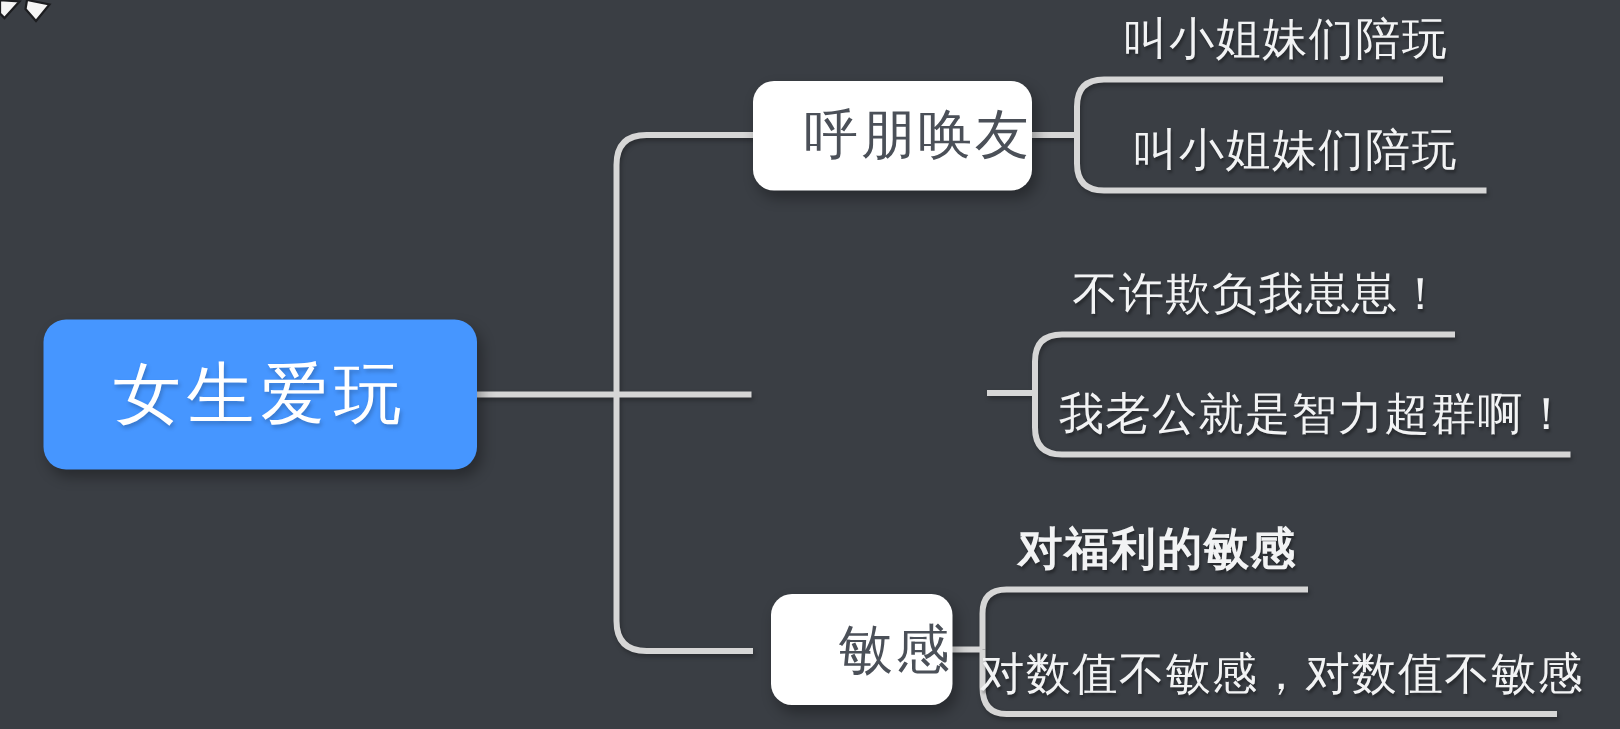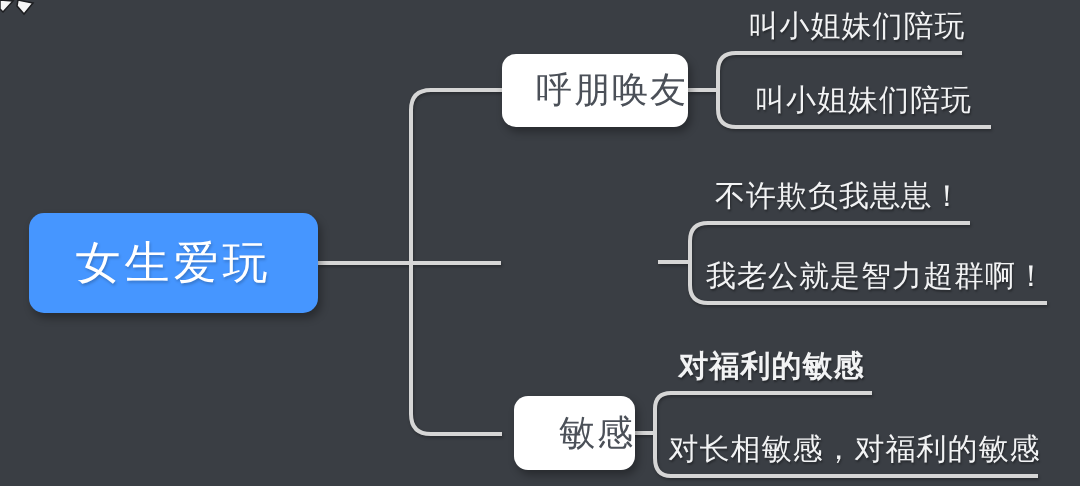--- a/index.html
+++ b/index.html
@@ -111,21 +111,21 @@
   <div class="leaf leaf-2a">
     <span>不许欺负我崽崽！</span>
   </div>
   <div class="leaf leaf-2b">
     <span>我老公就是智力超群啊！</span>
   </div>
   <div class="leaf leaf-3a">
     <span>对福利的敏感</span>
   </div>
   <div class="leaf leaf-3b">
-    <span>对长相敏感，对福利的敏感</span>
+    <span>对数值不敏感，对数值不敏感</span>
   </div>
 
   <svg class="cursor-artifact" viewBox="0 0 44 20" aria-hidden="true">
     <polygon points="0,0 13,1 3,12 0,9" fill="#f5f5f5" stroke="#1c1d20" stroke-width="1.5"></polygon>
     <polygon points="18,0 33,3 24,14 17,6" fill="#f5f5f5" stroke="#1c1d20" stroke-width="1.5"></polygon>
   </svg>
 
 </div>
 
 </body></html>

